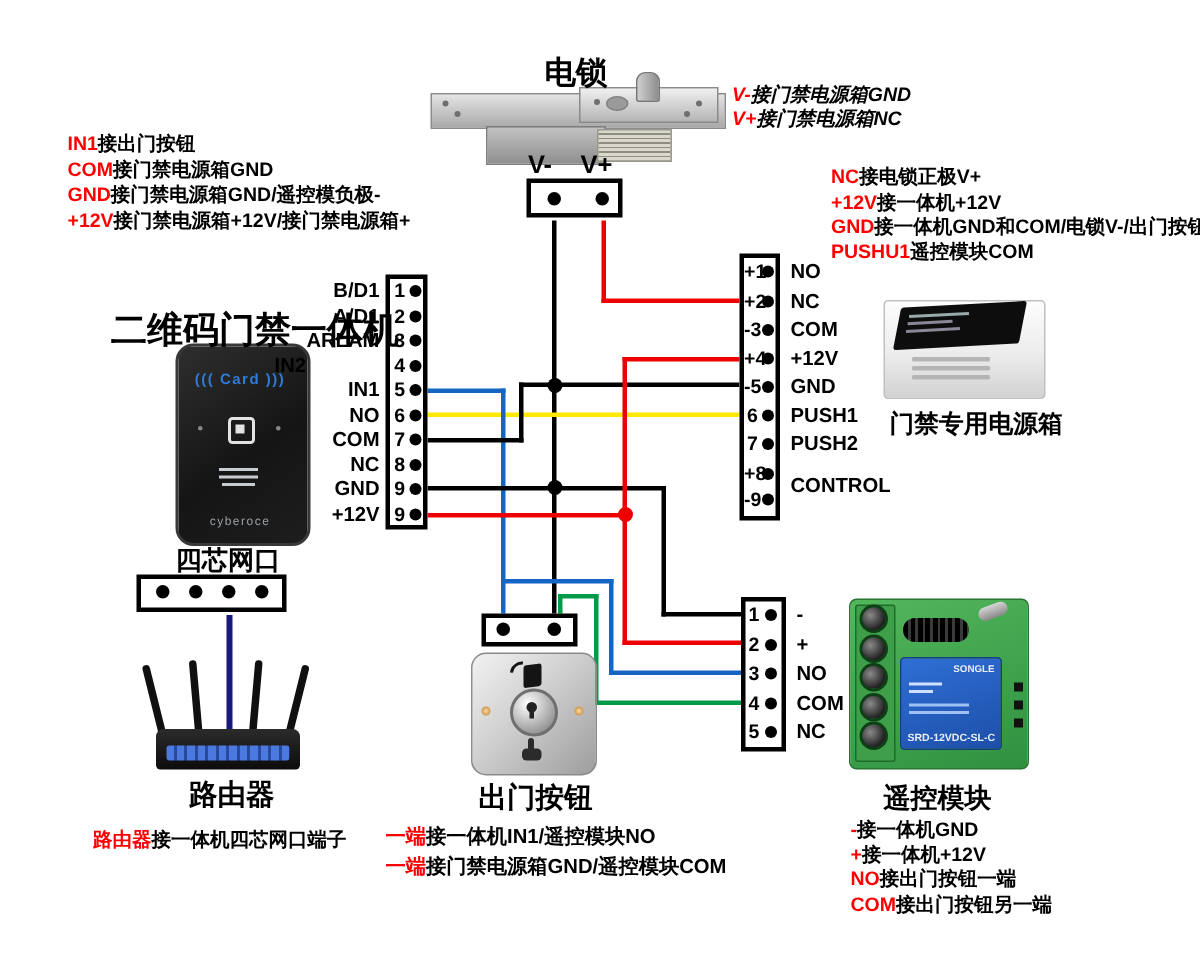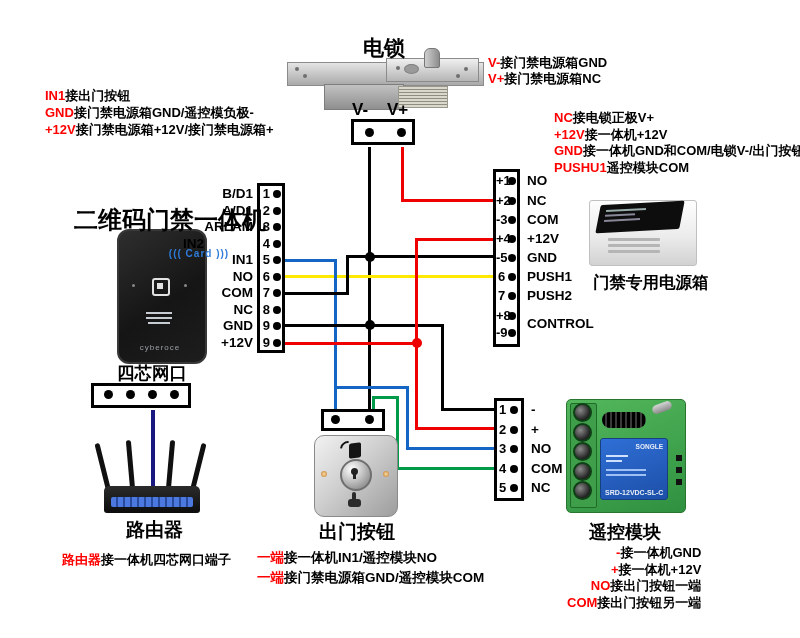--- a/index.html
+++ b/index.html
@@ -115,27 +115,28 @@
   <div class="lock-cyl"></div>
   <div class="lock-body"></div>
   <div class="lock-sticker"></div>
 
   <div class="title" style="left:352px;top:100px;font-size:17px;">V-</div>
   <div class="title" style="left:387px;top:100px;font-size:17px;">V+</div>
   <div class="tblock" style="left:351px;top:119px;width:58px;height:20px;"></div>
   <div class="dot9" style="left:365px;top:128px;"></div>
   <div class="dot9" style="left:397px;top:128px;"></div>
 
-  <div class="ann" style="left:488px;top:55px;">
+  <div class="ann" style="left:488px;top:55px;font-style:italic;">
     <div style="line-height:16px;"><span class="r">V-</span><span>接门禁电源箱GND</span></div>
     <div style="line-height:16px;"><span class="r">V+</span><span>接门禁电源箱NC</span></div>
   </div>
 
   <div class="ann" style="left:45px;top:87px;">
     <div><span class="r">IN1</span><span>接出门按钮</span></div>
+    <div><span class="r">COM</span><span>接门禁电源箱GND</span></div>
     <div><span class="r">GND</span><span>接门禁电源箱GND/遥控模负极-</span></div>
     <div><span class="r">+12V</span><span>接门禁电源箱+12V/接门禁电源箱+</span></div>
   </div>
 
   <div class="ann" style="left:554px;top:110px;">
     <div style="line-height:16.5px;"><span class="r">NC</span><span>接电锁正极V+</span></div>
     <div style="line-height:16.5px;"><span class="r">+12V</span><span>接一体机+12V</span></div>
     <div style="line-height:16.5px;"><span class="r">GND</span><span>接一体机GND和COM/电锁V-/出门按钮</span></div>
     <div style="line-height:16.5px;"><span class="r">PUSHU1</span><span>遥控模块COM</span></div>
   </div>
@@ -167,21 +168,21 @@
     <div class="dot" style="left:273px;top:240px;"></div>
   <div class="dot" style="left:273px;top:256px;"></div>
     <div class="dot" style="left:273px;top:273px;"></div>
   <div class="dot" style="left:273px;top:289px;"></div>
     <div class="dot" style="left:273px;top:306px;"></div>
   <div class="dot" style="left:273px;top:322px;"></div>
     <div class="dot" style="left:273px;top:339px;"></div>
 
   <div class="title" style="left:74px;top:204px;font-size:24px;">二维码门禁一体机</div>
   <div class="qr-body"></div>
-  <div class="abs" style="left:117px;top:248px;width:86px;text-align:center;color:#2f7bd9;font-size:10px;font-weight:bold;z-index:3;letter-spacing:1px;padding-left:39px;">((( Card )))</div>
+  <div class="abs" style="left:117px;top:248px;width:86px;text-align:center;color:#2f7bd9;font-size:10px;font-weight:bold;z-index:3;letter-spacing:1px;">((( Card )))</div>
   <div class="abs" style="left:152px;top:278px;width:14px;height:14px;border:2px solid #e3e3e3;border-radius:3px;z-index:3;"></div>
   <div class="abs" style="left:157px;top:283px;width:6px;height:6px;background:#e3e3e3;z-index:4;"></div>
   <div class="abs" style="left:132px;top:284px;width:3px;height:3px;border-radius:50%;background:#888;z-index:3;"></div>
   <div class="abs" style="left:184px;top:284px;width:3px;height:3px;border-radius:50%;background:#888;z-index:3;"></div>
   <div class="screenline" style="left:146px;top:312px;width:26px;z-index:3;"></div>
   <div class="screenline" style="left:146px;top:317px;width:26px;z-index:3;"></div>
   <div class="screenline" style="left:148px;top:322px;width:22px;z-index:3;"></div>
   <div class="abs" style="left:117px;top:343px;width:86px;text-align:center;color:#9aa0a6;font-size:8px;z-index:3;letter-spacing:1px;">cyberoce</div>
 
   <div class="title" style="left:117px;top:361px;font-size:17.5px;">四芯网口</div>
@@ -290,20 +291,20 @@
     <div style="position:absolute;left:5px;top:16px;width:22px;height:2px;background:#cfe0ff;"></div>
     <div style="position:absolute;left:5px;top:21px;width:16px;height:2px;background:#cfe0ff;"></div>
     <div style="position:absolute;left:5px;top:30px;width:40px;height:2px;background:#9fc0f5;"></div>
     <div style="position:absolute;left:5px;top:35px;width:40px;height:2px;background:#9fc0f5;"></div>
     <div style="position:absolute;left:4px;bottom:3px;font-size:7px;white-space:nowrap;">SRD-12VDC-SL-C</div>
   </div>
   <div class="abs" style="left:676px;top:455px;width:6px;height:6px;background:#111;z-index:3;"></div>
   <div class="abs" style="left:676px;top:467px;width:6px;height:6px;background:#111;z-index:3;"></div>
   <div class="abs" style="left:676px;top:479px;width:6px;height:6px;background:#111;z-index:3;"></div>
   <div class="title" style="left:589px;top:520px;font-size:18px;">遥控模块</div>
-  <div class="ann" style="left:567px;top:545px;text-align:right;">
+  <div class="ann" style="left:567px;top:545px;">
     <div style="line-height:16.5px;"><span class="r">-</span><span>接一体机GND</span></div>
     <div style="line-height:16.5px;"><span class="r">+</span><span>接一体机+12V</span></div>
     <div style="line-height:16.5px;"><span class="r">NO</span><span>接出门按钮一端</span></div>
     <div style="line-height:16.5px;"><span class="r">COM</span><span>接出门按钮另一端</span></div>
   </div>
 
 </div>
 
 </body></html>

